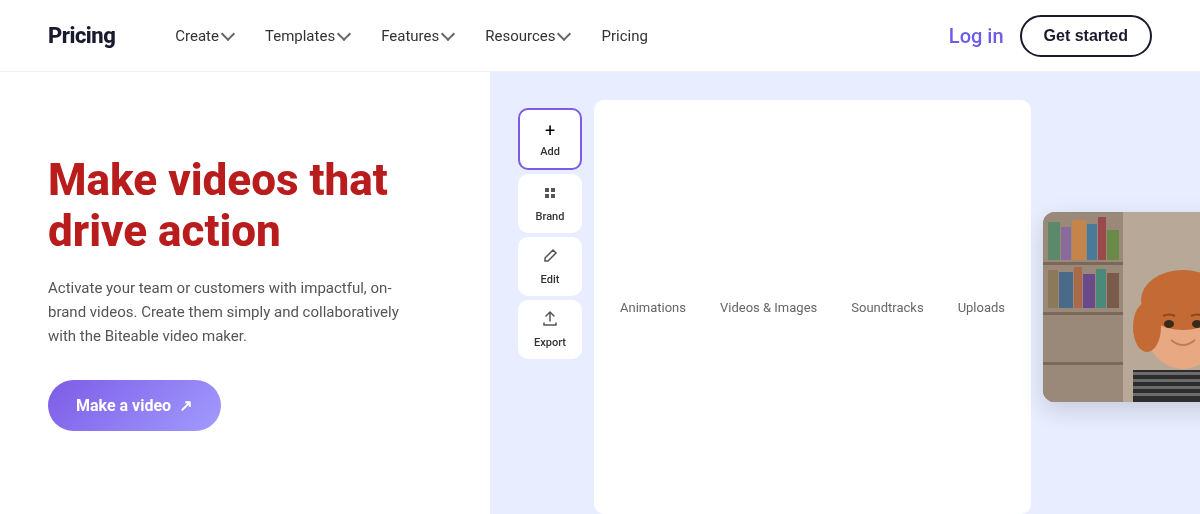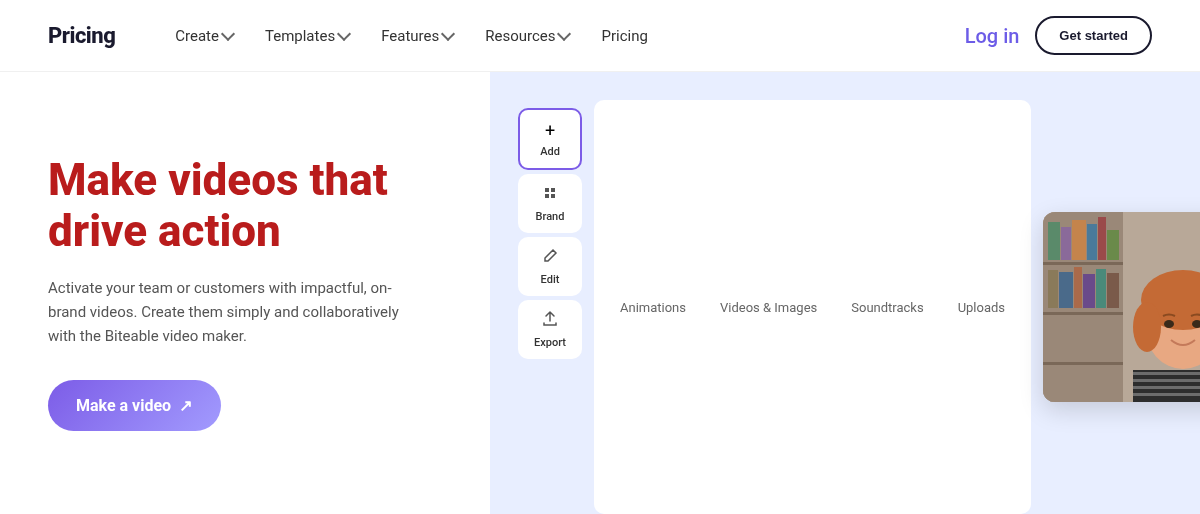--- a/index.html
+++ b/index.html
@@ -58,21 +58,21 @@
     .login-btn {
       font-size: 20px;
       color: #6c5ce7;
       cursor: pointer;
       font-weight: 500;
     }
     .get-started-btn {
       padding: 10px 22px;
       border: 2px solid #1a1a2e;
       border-radius: 50px;
-      font-size: 13px;
+      font-size: 16px;
       font-weight: 600;
       color: #1a1a2e;
       cursor: pointer;
       background: #fff;
     }
 
     
     .main {
       display: flex;
       height: calc(514px - 72px);

